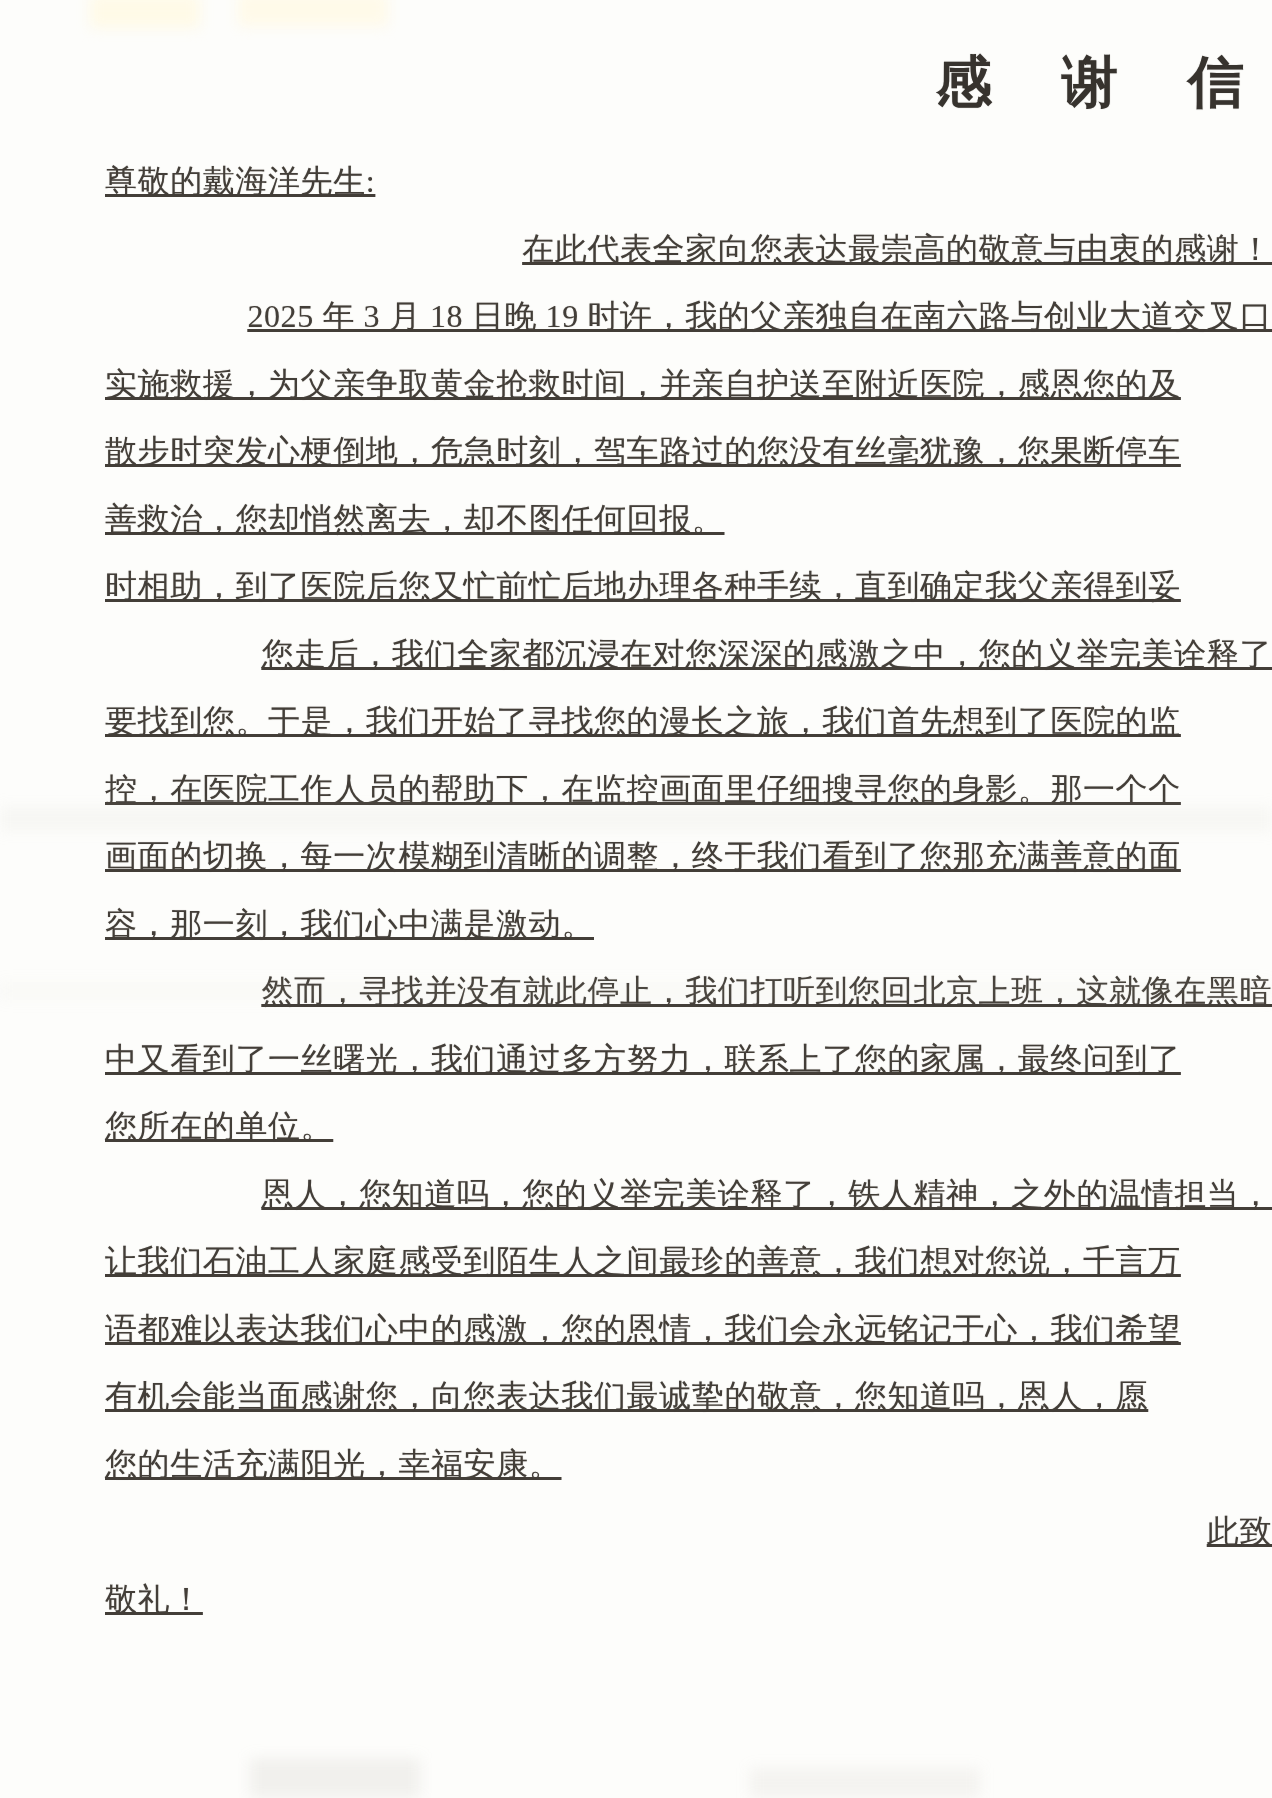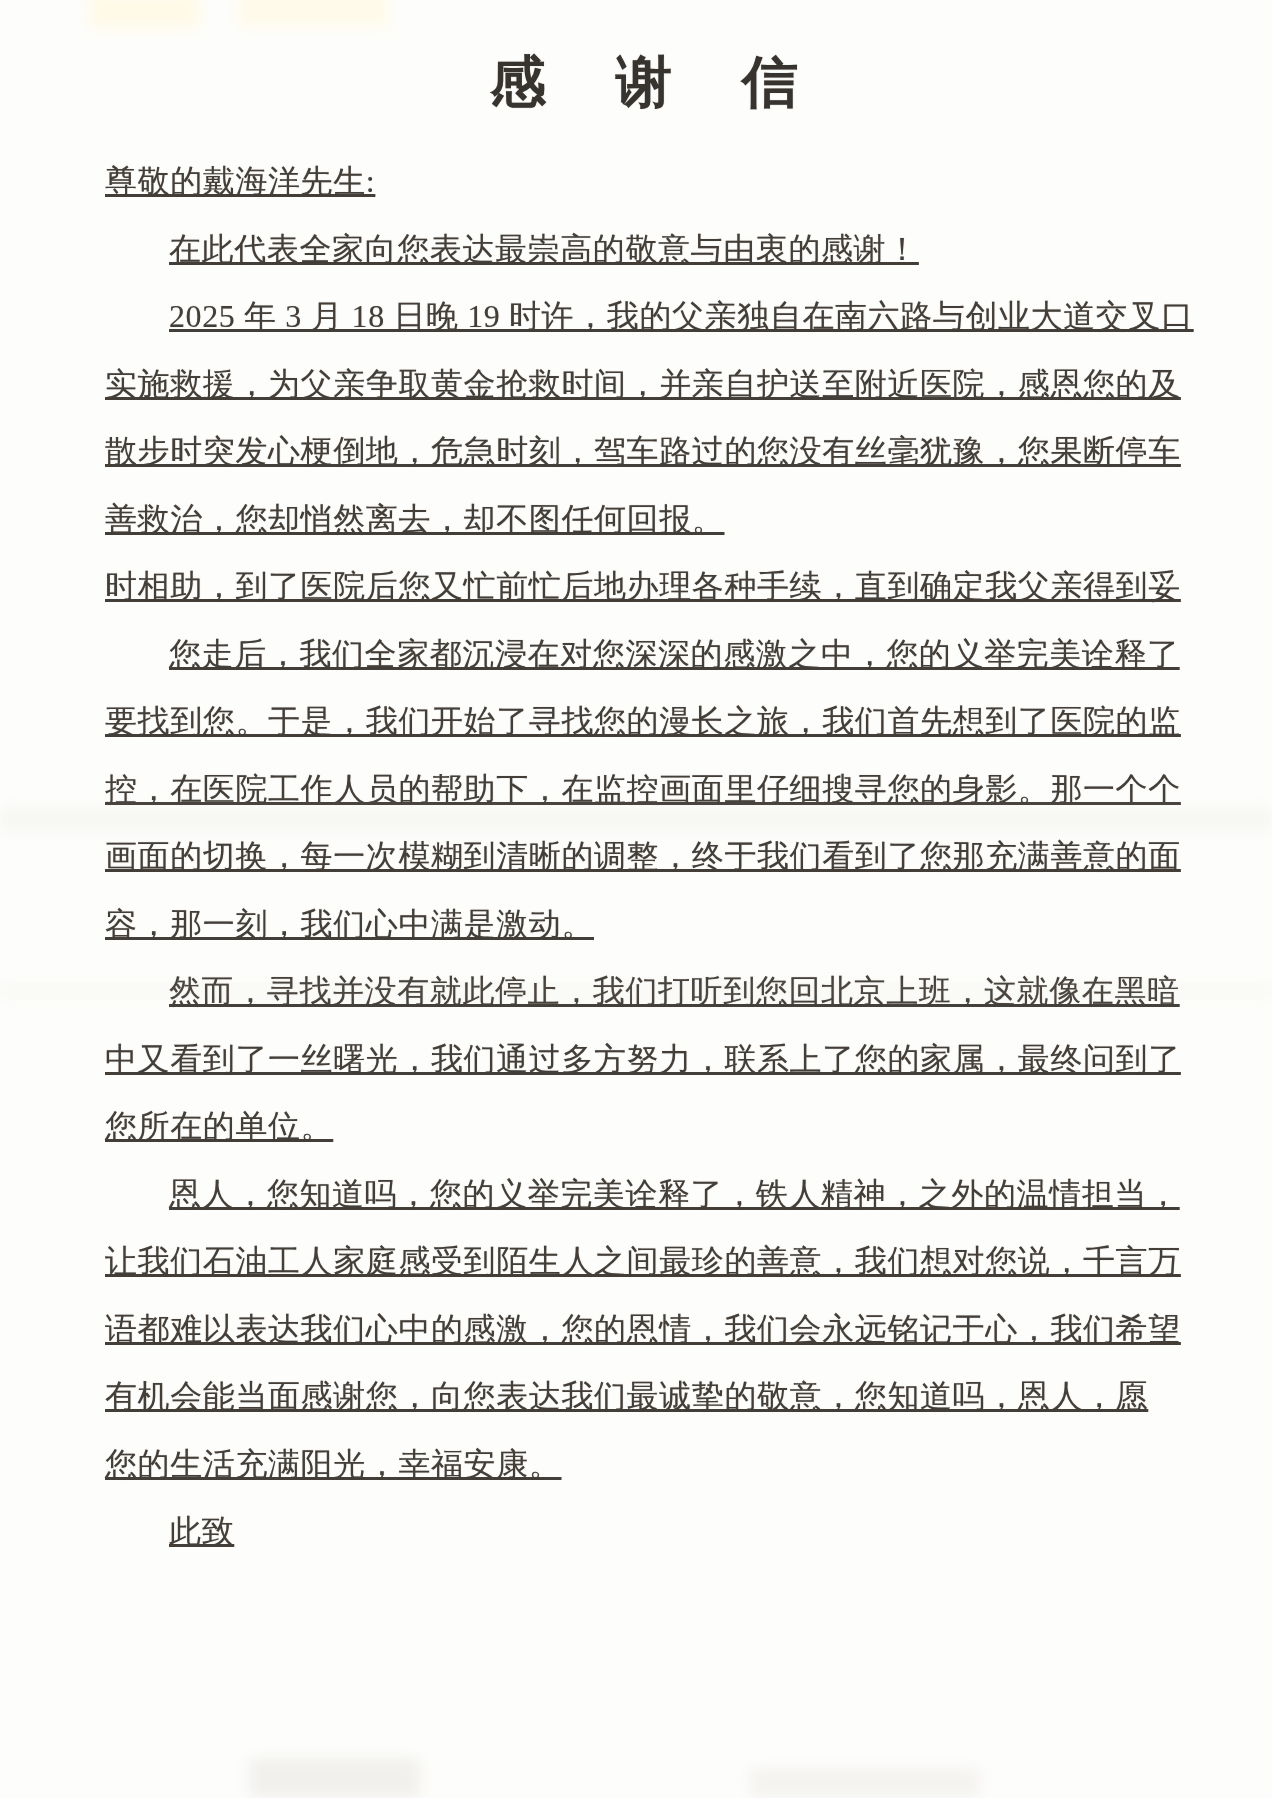--- a/index.html
+++ b/index.html
@@ -25,21 +25,21 @@
   }
   .shade-top-a { left: 90px;  top: -6px;  width: 110px; height: 34px; background: rgba(255,250,230,0.95); }
   .shade-top-b { left: 238px; top: -8px;  width: 150px; height: 34px; background: rgba(255,250,232,0.95); }
   .shade-band-mid { left: 0; top: 806px; width: 1272px; height: 26px; background: rgba(208,203,196,0.12); }
   .shade-band-low { left: 0; top: 982px; width: 1272px; height: 18px; background: rgba(208,203,196,0.08); }
   .shade-bottom-a { left: 250px; top: 1758px; width: 170px; height: 40px; background: rgba(190,185,178,0.18); }
   .shade-bottom-b { left: 750px; top: 1768px; width: 230px; height: 30px; background: rgba(190,185,178,0.14); }
 
   .title {
     margin: 50px 0 0 0;
-    text-align: center;
+    text-align: right;
     font-size: 56px;
     line-height: 64px;
     font-weight: 600;
     letter-spacing: 28px;
     padding-left: 44px; 
     color: #37332e;
     text-shadow: 0 0 1px rgba(55,51,46,0.45);
   }
 
   .body {
@@ -49,20 +49,21 @@
     line-height: 67.5px;
     letter-spacing: 0.6px;
     text-shadow: 0 0 1px rgba(67,62,56,0.4);
   }
   .line {
     white-space: nowrap;
     text-decoration: underline;
   }
   .line.indent {
     padding-left: 64px;
+    text-align: right;
   }
   .signature-block {
     margin-left: 650px;
   }
 </style>
 </head>
 <body>
 
 <div class="page">
   <div class="shade shade-top-a"></div>
@@ -90,15 +91,16 @@
         <div class="line">容，那一刻，我们心中满是激动。</div>
         <div class="line indent">然而，寻找并没有就此停止，我们打听到您回北京上班，这就像在黑暗</div>
         <div class="line">中又看到了一丝曙光，我们通过多方努力，联系上了您的家属，最终问到了</div>
         <div class="line">您所在的单位。</div>
         <div class="line indent">恩人，您知道吗，您的义举完美诠释了，铁人精神，之外的温情担当，</div>
         <div class="line">让我们石油工人家庭感受到陌生人之间最珍的善意，我们想对您说，千言万</div>
         <div class="line">语都难以表达我们心中的感激，您的恩情，我们会永远铭记于心，我们希望</div>
         <div class="line">有机会能当面感谢您，向您表达我们最诚挚的敬意，您知道吗，恩人，愿</div>
         <div class="line">您的生活充满阳光，幸福安康。</div>
         <div class="line indent">此致</div>
+        <div class="line">敬礼！</div>
       </div>
   </div>
 </div>
 
 </body></html>

